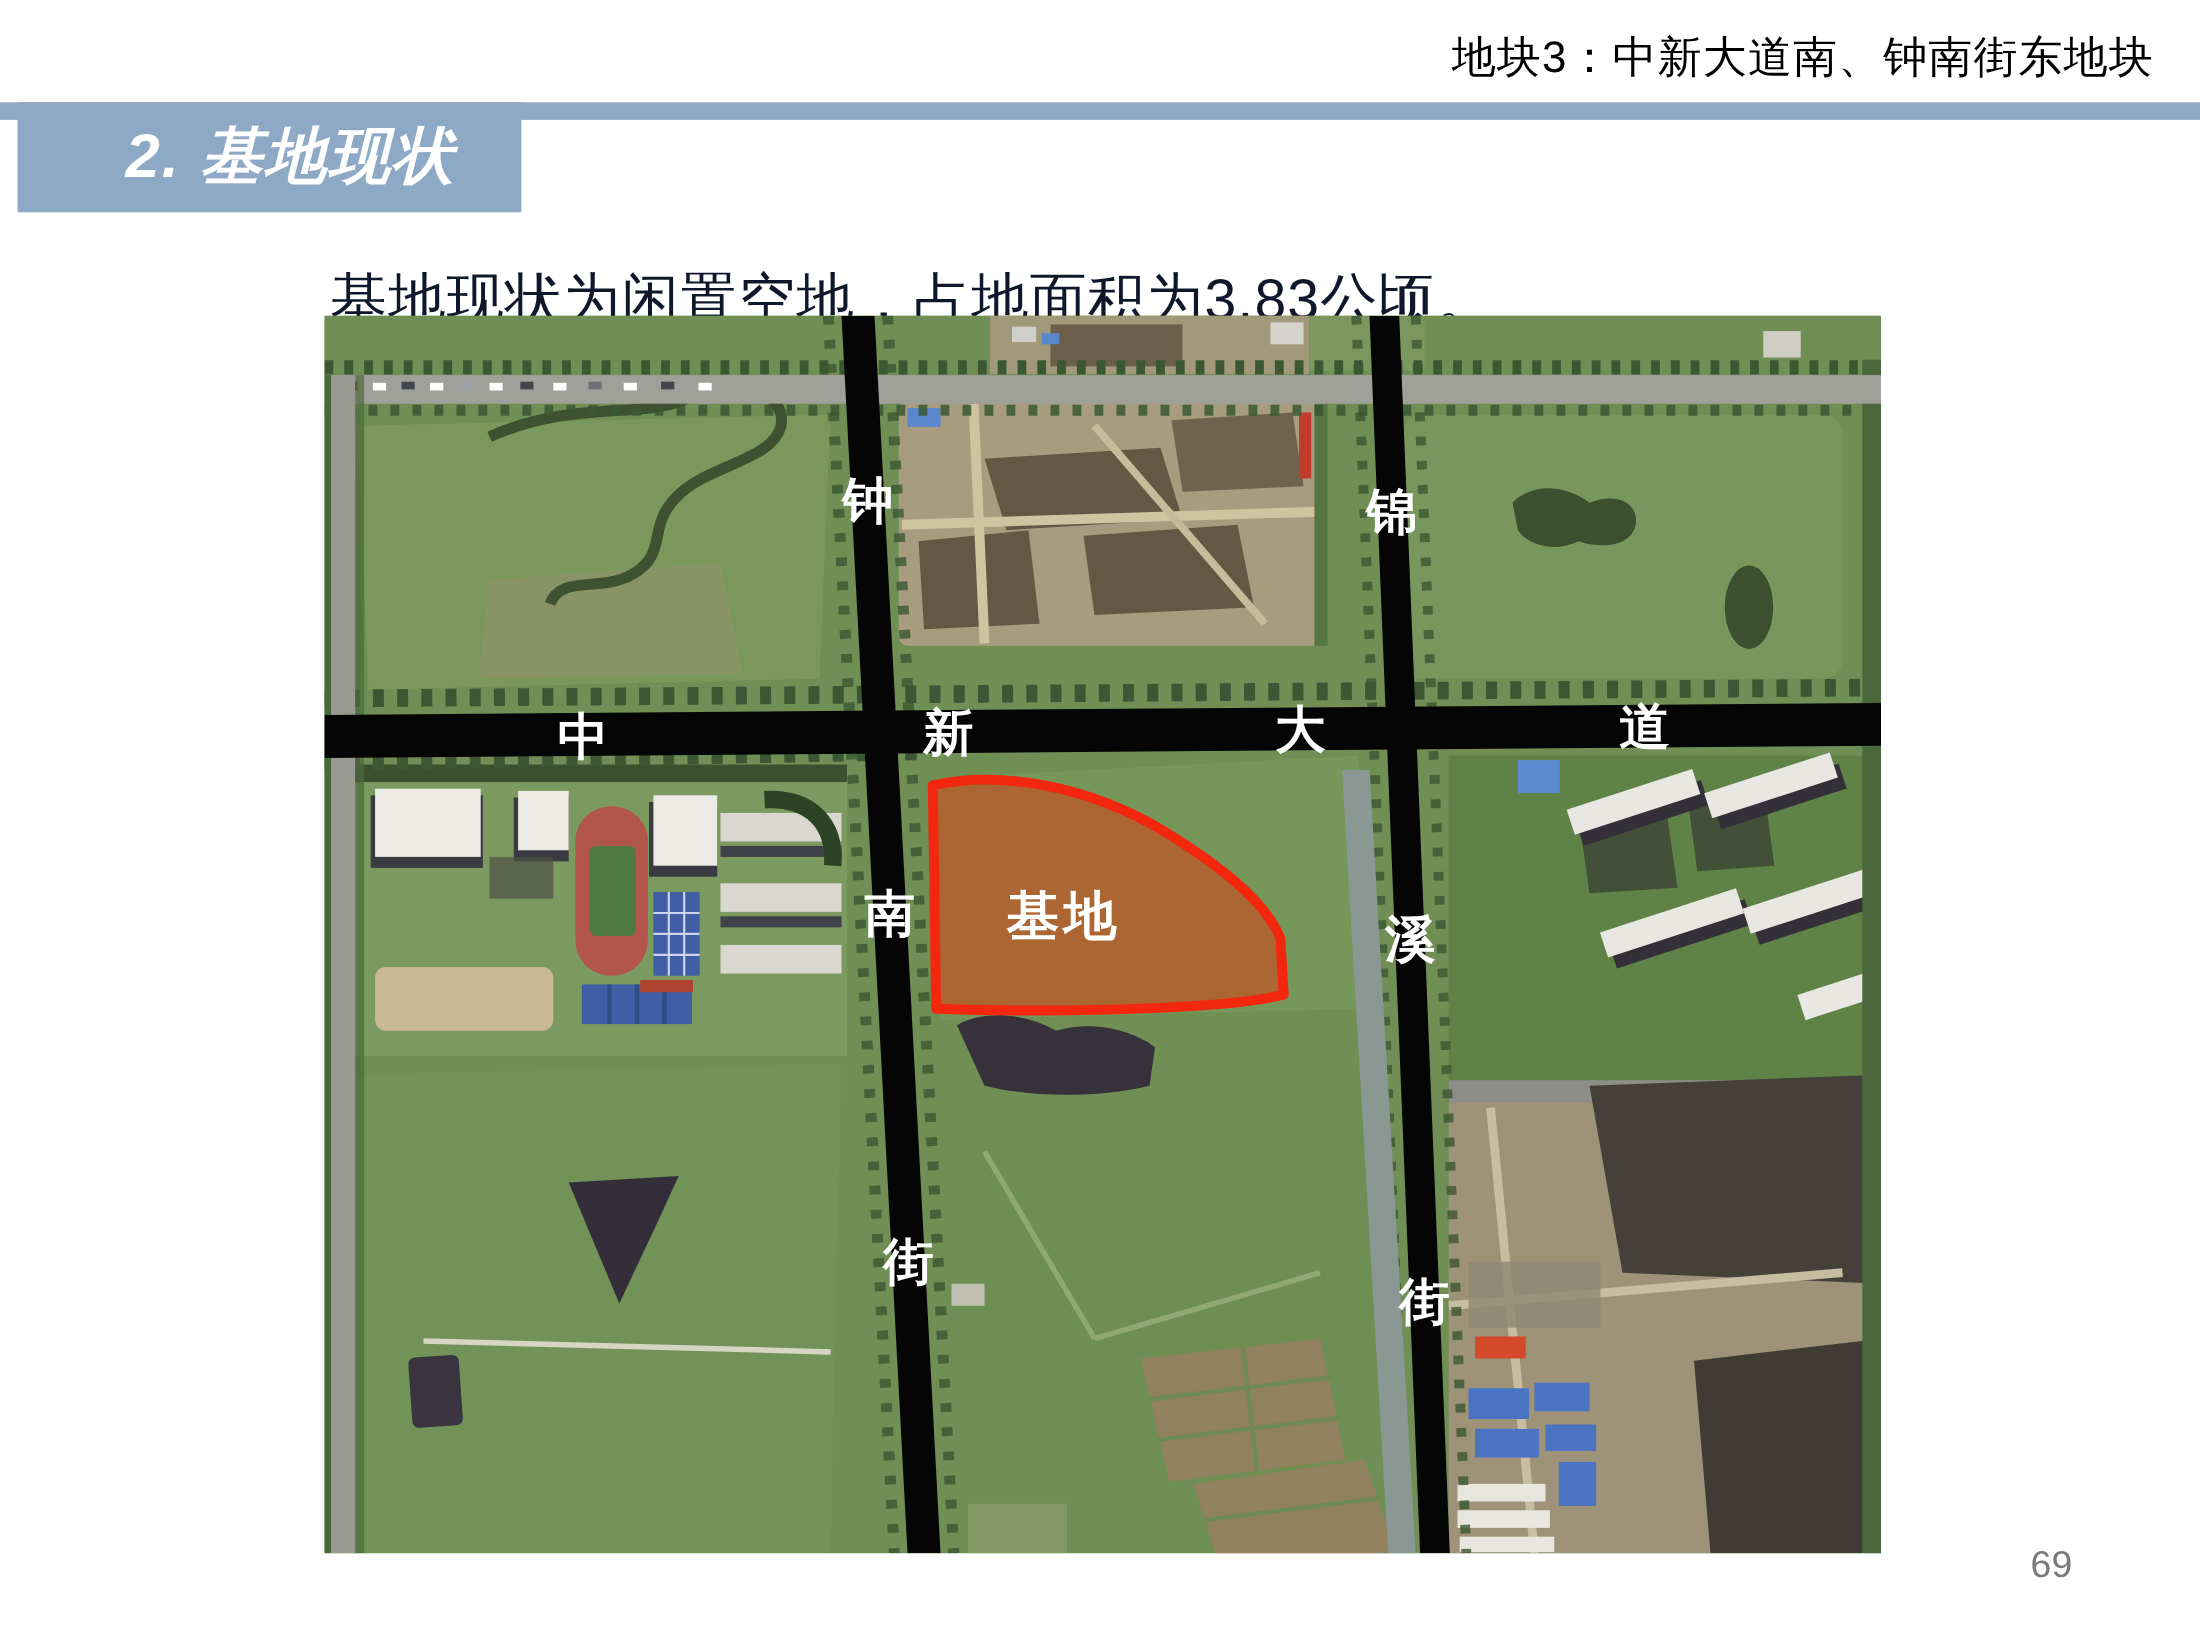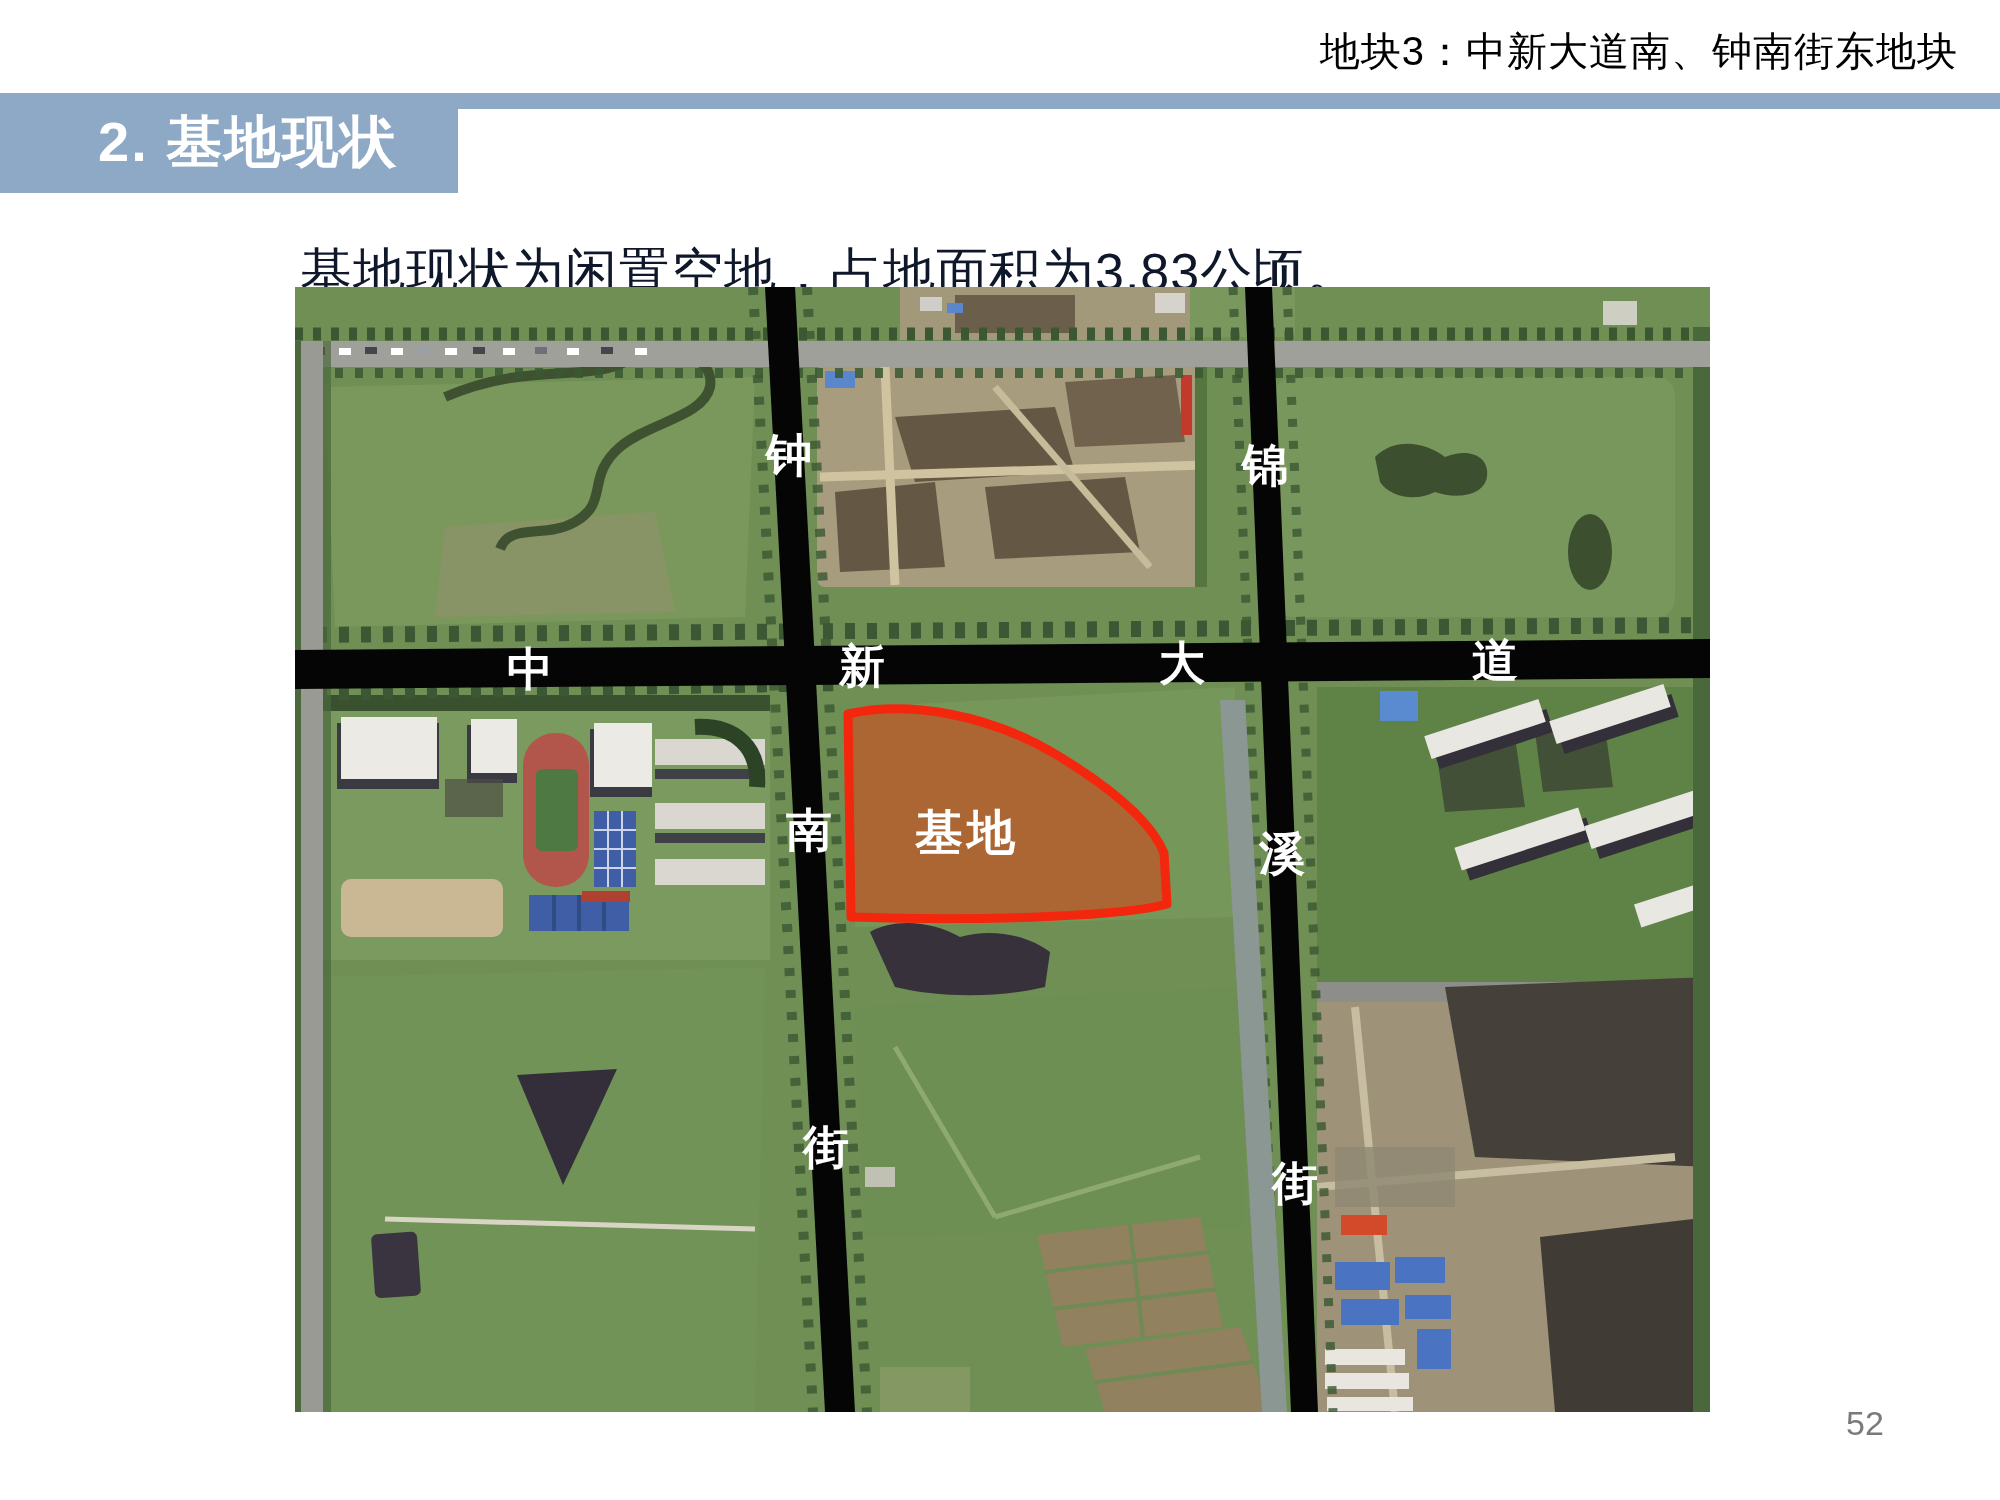--- a/index.html
+++ b/index.html
@@ -6,22 +6,22 @@
   body{
     width:2000px;height:1500px;background:#ffffff;position:relative;
     font-family:"Liberation Sans","DejaVu Sans",sans-serif;overflow:hidden;
   }
   .slide-title{
     position:absolute;top:24px;right:42px;width:1400px;text-align:right;
     font-size:40px;font-weight:normal;color:#000;letter-spacing:1px;
   }
   .band{position:absolute;left:0;top:93px;width:2000px;height:16px;background:#8EA9C5;}
   .section-block{
-    position:absolute;left:0;top:93px;width:458px;height:100px;background:#8EA9C5;
-    display:flex;align-items:center;
+    position:absolute;left:16px;top:93px;width:458px;height:100px;background:#8EA9C5;
+    display:flex;align-items:center;font-style:italic;
   }
   .section-title{color:#ffffff;font-size:56px;font-weight:bold;padding-left:98px;letter-spacing:2px;}
   .description{position:absolute;left:300px;top:238px;font-size:52px;color:#0f172a;letter-spacing:1px;}
   .map-wrap{position:absolute;left:295px;top:287px;width:1415px;height:1125px;background:#6f8f55;}
   .map-wrap svg{position:absolute;left:0;top:0;width:100%;height:100%;display:block;}
   .road-label{font-size:46px;font-weight:bold;fill:#ffffff;text-anchor:middle;}
   .site-label{font-size:48px;font-weight:bold;fill:#ffffff;text-anchor:middle;letter-spacing:4px;}
   .page-number{position:absolute;left:1846px;top:1404px;font-size:34px;color:#7a7a7a;}
 </style>
 </head>
@@ -208,13 +208,13 @@
     <text class="road-label" x="1000" y="912">街</text>
     <text class="road-label" x="235" y="398">中</text>
     <text class="road-label" x="567" y="395">新</text>
     <text class="road-label" x="887" y="392">大</text>
     <text class="road-label" x="1200" y="389">道</text>
     <text class="site-label" x="672" y="562">基地</text>
   </g>
 </svg>
 </div>
 
-<div class="page-number">52</div>
+<div class="page-number">69</div>
 
 </body></html>

